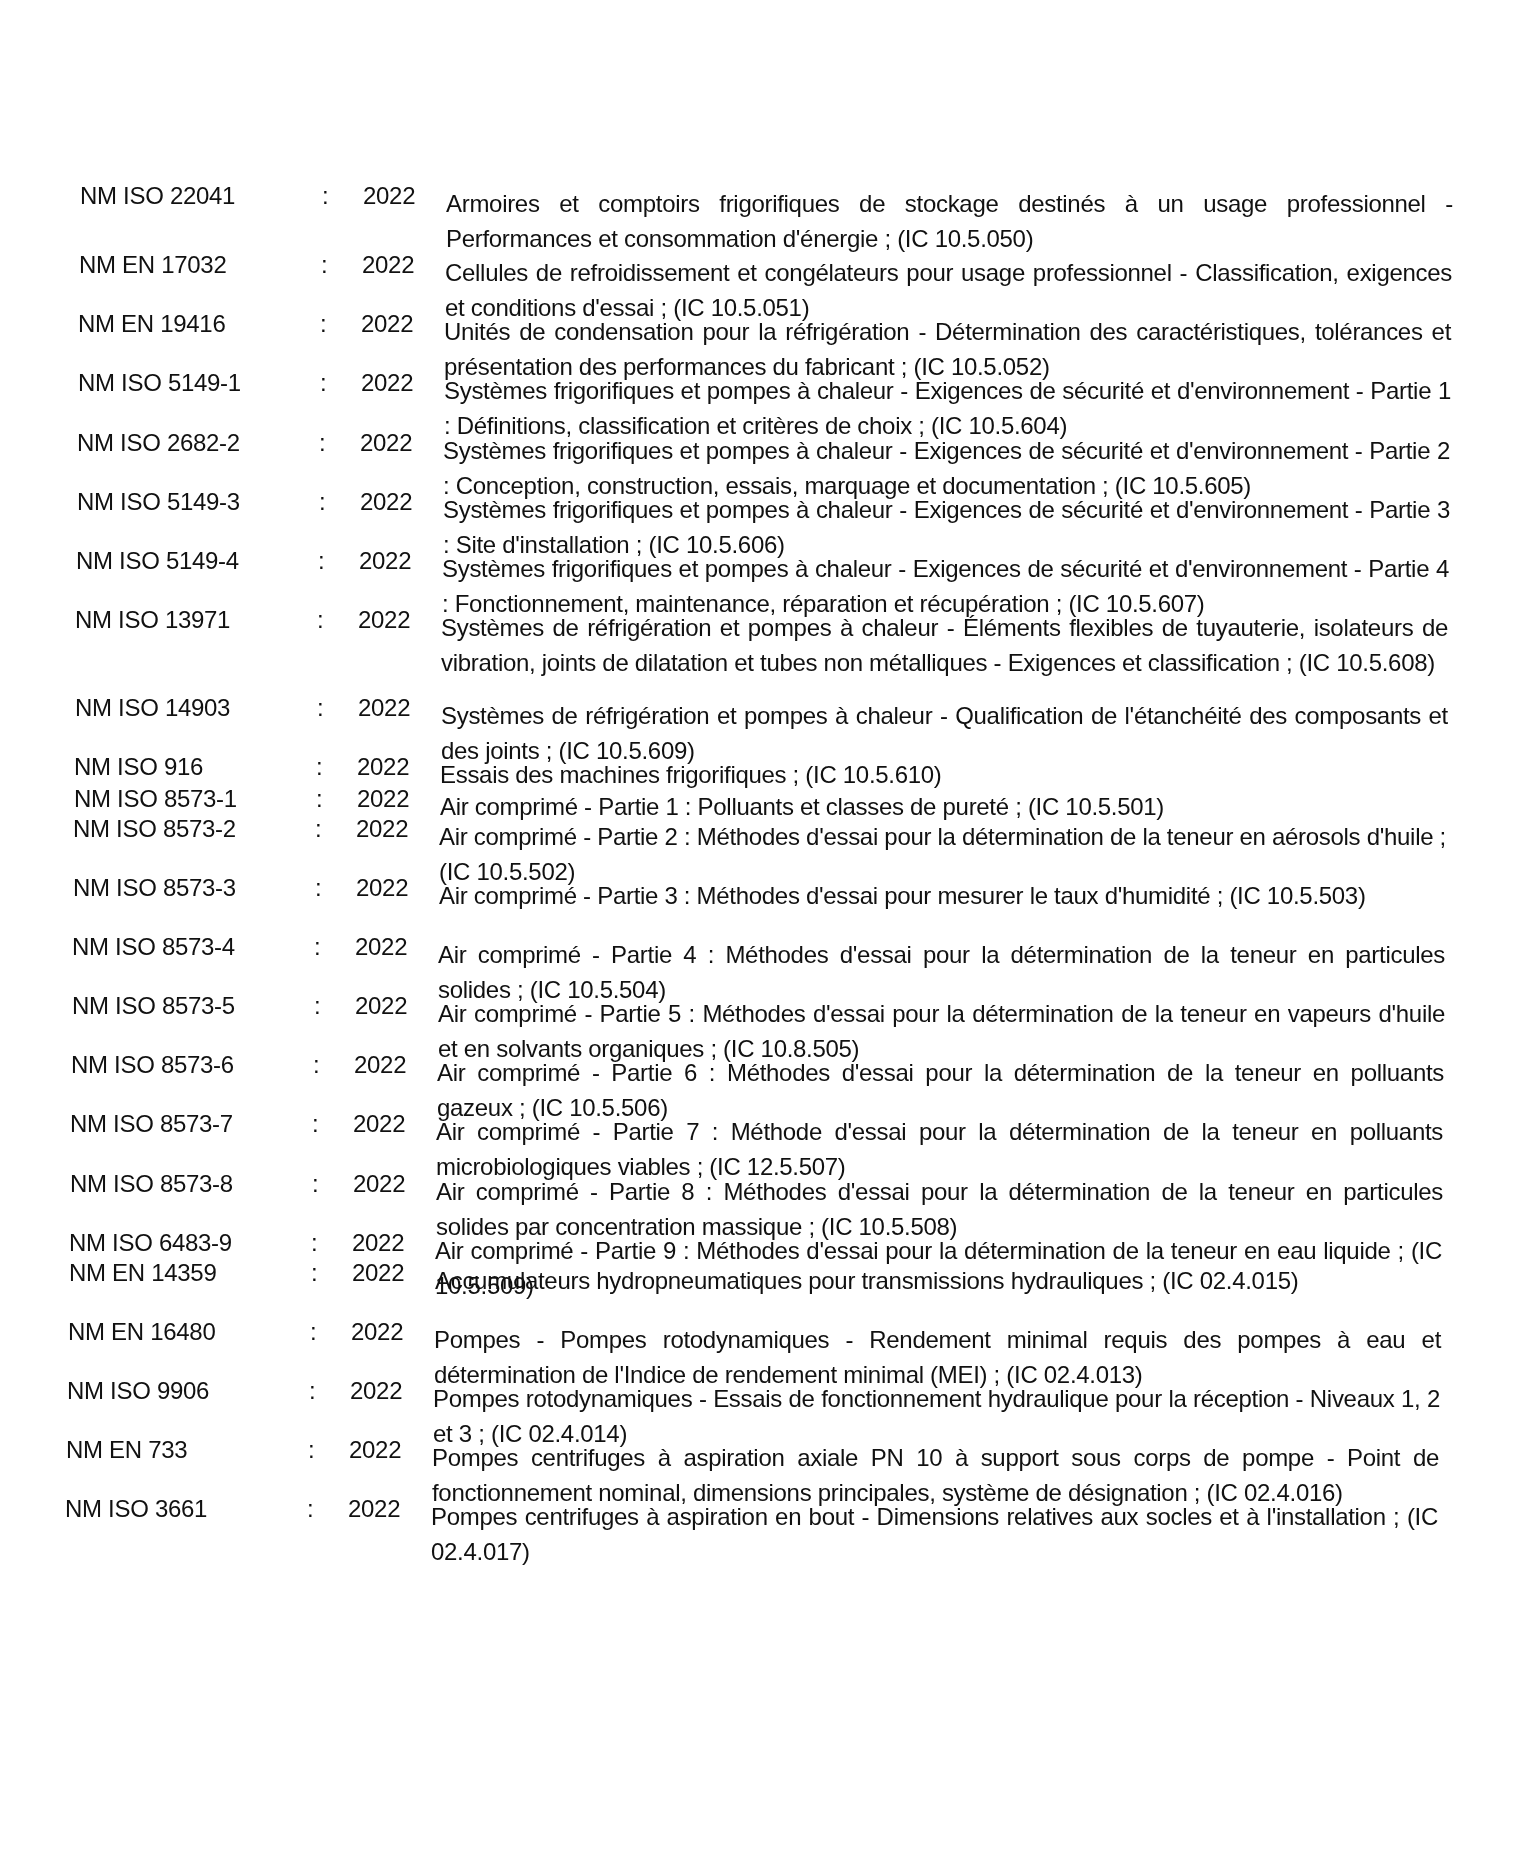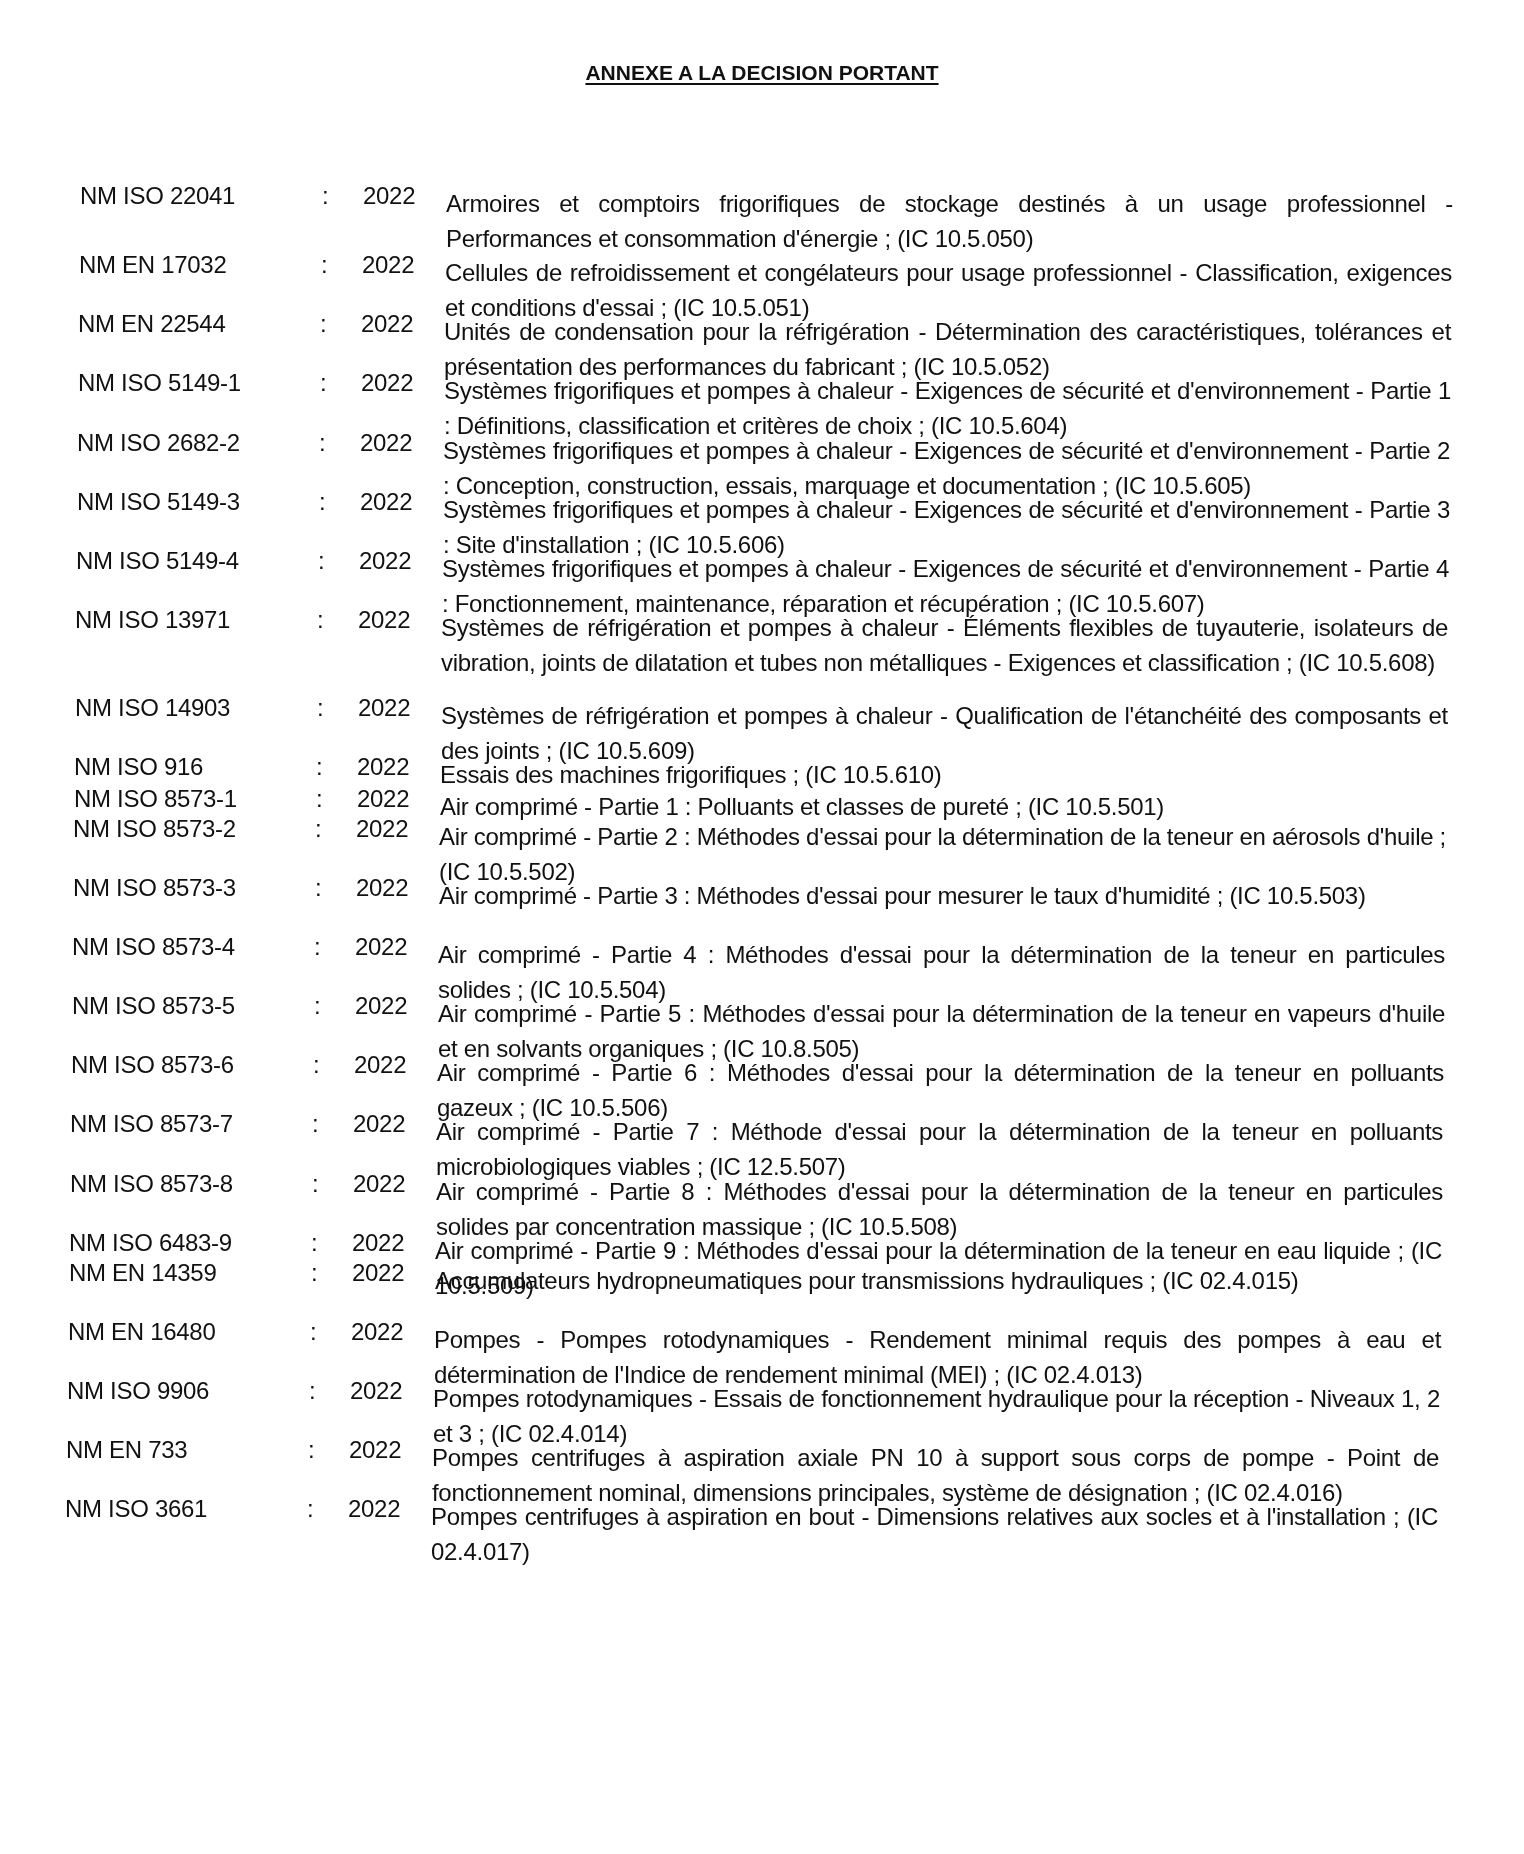--- a/index.html
+++ b/index.html
@@ -12,38 +12,37 @@
   .row { position: absolute; font-size: 24px; line-height: 35px; letter-spacing: -0.3px; }
   .code { position: absolute; left: 0; white-space: nowrap; }
   .colon { position: absolute; left: 242px; }
   .year { position: absolute; left: 283px; }
   .desc { position: absolute; left: 366px; width: 1007px; text-align: justify; margin-top: 8px; }
 </style>
 </head>
 <body>
 
 <div class="title">
-  <div>ANNEXE A LA DECISION PORTANT</div>
 </div>
 
 <div class="list" id="norms-list">
     <div class="row" style="top: 0px; left: 80px;">
       <span class="code">NM ISO 22041</span>
       <span class="colon">:</span>
       <span class="year">2022</span>
       <div class="desc">Armoires et comptoirs frigorifiques de stockage destinés à un usage professionnel - Performances et consommation d'énergie ; (IC 10.5.050)</div>
     </div>
     <div class="row" style="top: 69px; left: 79px;">
       <span class="code">NM EN 17032</span>
       <span class="colon">:</span>
       <span class="year">2022</span>
       <div class="desc">Cellules de refroidissement et congélateurs pour usage professionnel - Classification, exigences et conditions d'essai ; (IC 10.5.051)</div>
     </div>
     <div class="row" style="top: 128px; left: 78px;">
-      <span class="code">NM EN 22544</span>
+      <span class="code">NM EN 19416</span>
       <span class="colon">:</span>
       <span class="year">2022</span>
       <div class="desc">Unités de condensation pour la réfrigération - Détermination des caractéristiques, tolérances et présentation des performances du fabricant ; (IC 10.5.052)</div>
     </div>
     <div class="row" style="top: 187px; left: 78px;">
       <span class="code">NM ISO 5149-1</span>
       <span class="colon">:</span>
       <span class="year">2022</span>
       <div class="desc">Systèmes frigorifiques et pompes à chaleur - Exigences de sécurité et d'environnement - Partie 1 : Définitions, classification et critères de choix ; (IC 10.5.604)</div>
     </div>

